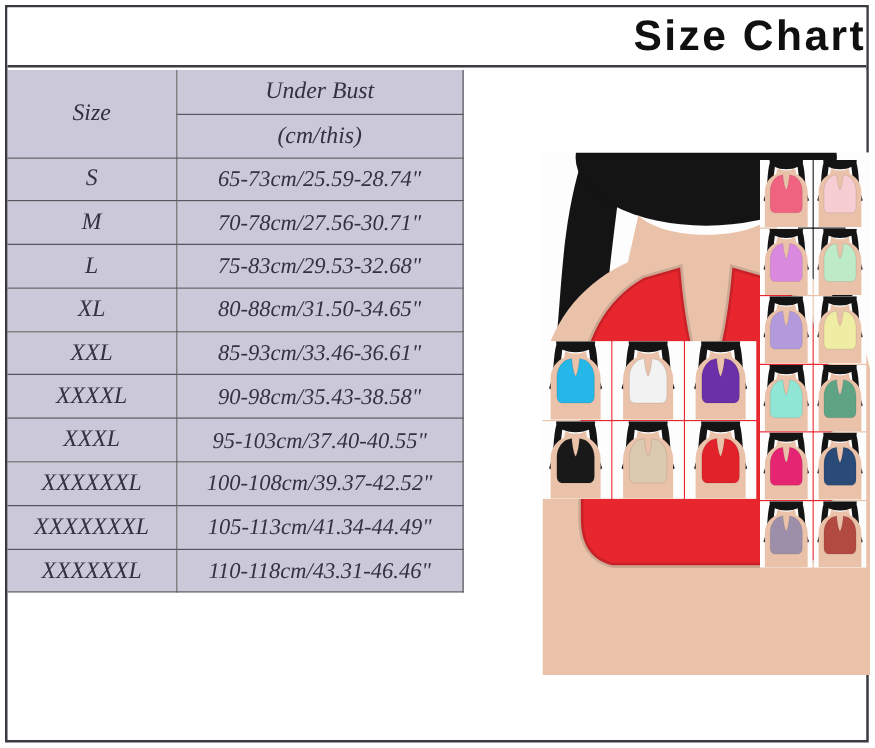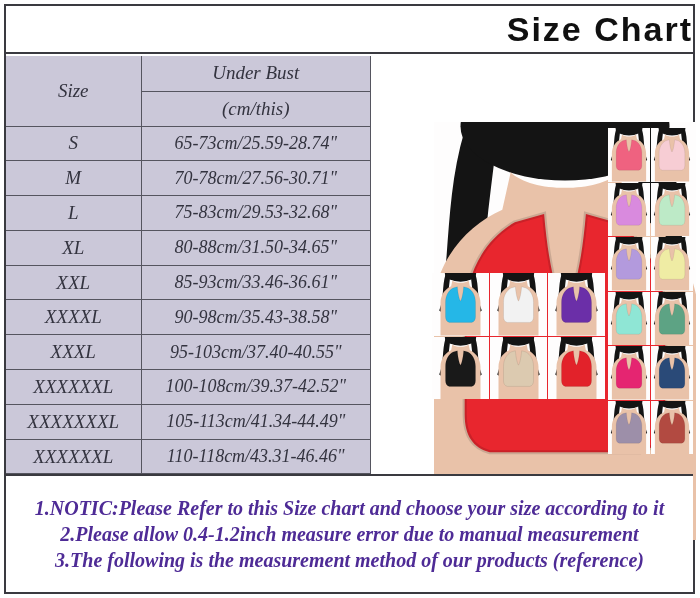--- a/index.html
+++ b/index.html
@@ -307,19 +307,14 @@
               <ellipse cx="50" cy="1" rx="25" ry="13" fill="#141414"></ellipse>
               <path d="M18,100 L18,48 C18,34 26,25 35,21 L37,12 C42,17 58,17 63,12 L65,21 C74,25 82,34 82,48 L82,100 Z" fill="#e9c2a9"></path>
               <path d="M26,47 C26,36 31,28 38,24 L45,22 C46,34 48,42 50,45 C52,42 54,34 55,22 L62,24 C69,28 74,36 74,47 L74,70 C74,75 72,78 68,79 L32,79 C28,78 26,75 26,70 Z" fill="#e2222a" stroke="rgba(0,0,0,0.13)" stroke-width="1"></path>
             </svg>
           </div>
         </div>
     </div>
 
   </div>
 
-  <div class="notes">
-    <div class="note-line" style="color: rgb(78, 43, 150);">1.NOTIC:Please Refer to this Size chart and choose your size according to it</div>
-    <div class="note-line" style="color: rgb(78, 43, 150);">2.Please allow 0.4-1.2inch measure error due to manual measurement</div>
-    <div class="note-line" style="color: rgb(78, 43, 150);">3.The following is the measurement method of our products (reference)</div>
-  </div>
 
 </div>
 
 </body></html>

